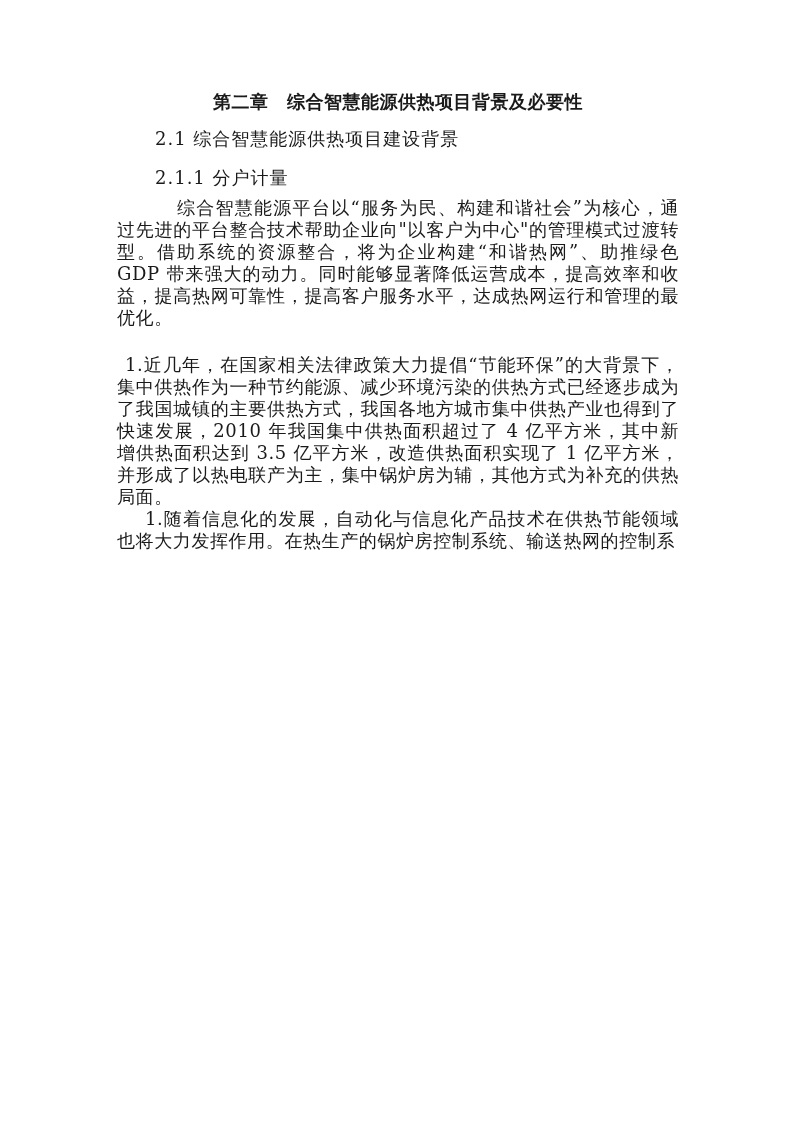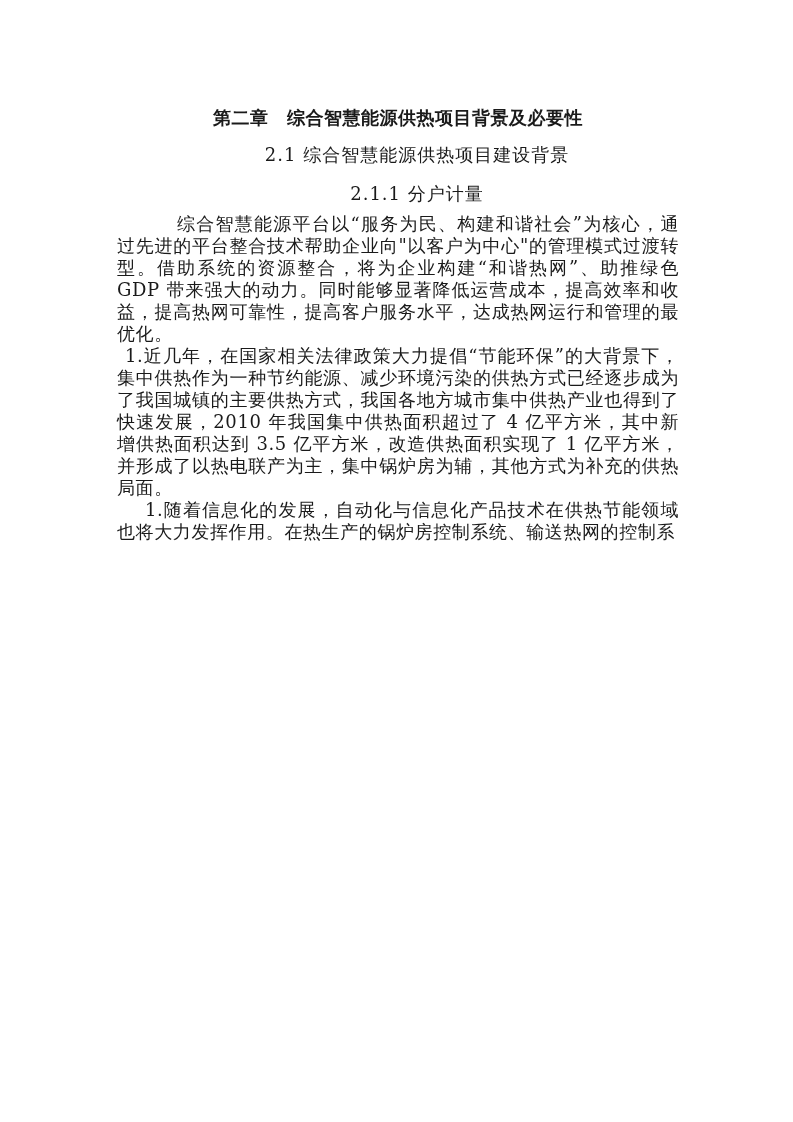--- a/index.html
+++ b/index.html
@@ -11,52 +11,51 @@
       width: 793px;
       height: 1122px;
       position: relative;
       overflow: hidden;
       font-family: "DejaVu Serif", "Liberation Serif", serif;
       color: #1a1a1a;
     }
     .page {
       position: absolute;
       left: 117px;
-      top: 100px;
+      top: 84px;
       width: 562px;
     }
     .chapter-title {
       text-align: center;
       font-size: 18px;
       font-weight: bold;
       height: 36px;
       line-height: 36px;
       margin: 0;
       letter-spacing: 0.5px;
     }
     .section-heading {
       font-size: 18px;
       height: 38.5px;
       line-height: 38.5px;
       margin: 0;
       padding-left: 38px;
       font-weight: normal;
       letter-spacing: 1px;
-      text-align: center;
     }
     .para {
       font-size: 18px;
       line-height: 22px;
       margin: 0;
       text-align: justify;
       text-align-last: left;
       letter-spacing: 0.6px;
     }
     .para.indent-2 { text-indent: 60px; }
-    .para.indent-num1 { text-indent: 8px; }
+    .para.indent-num1 { text-indent: 8px; margin-top: 25px; }
     .para.indent-num2 { text-indent: 14px; }
     .para.indent-num3 { text-indent: 28px; }
   </style>
 </head>
 <body>
 
 <div class="page">
   <h1 class="chapter-title">第二章　综合智慧能源供热项目背景及必要性</h1>
   <h2 class="section-heading">2.1 综合智慧能源供热项目建设背景</h2>
   <h3 class="section-heading">2.1.1 分户计量</h3>

